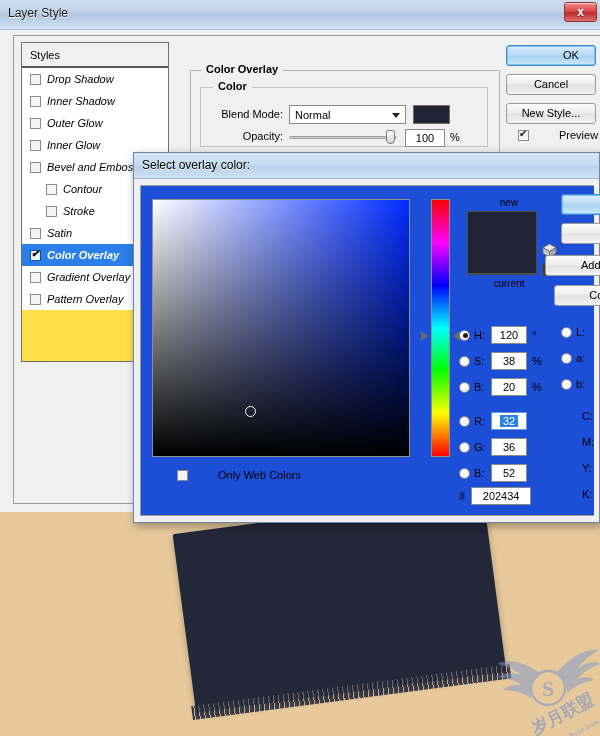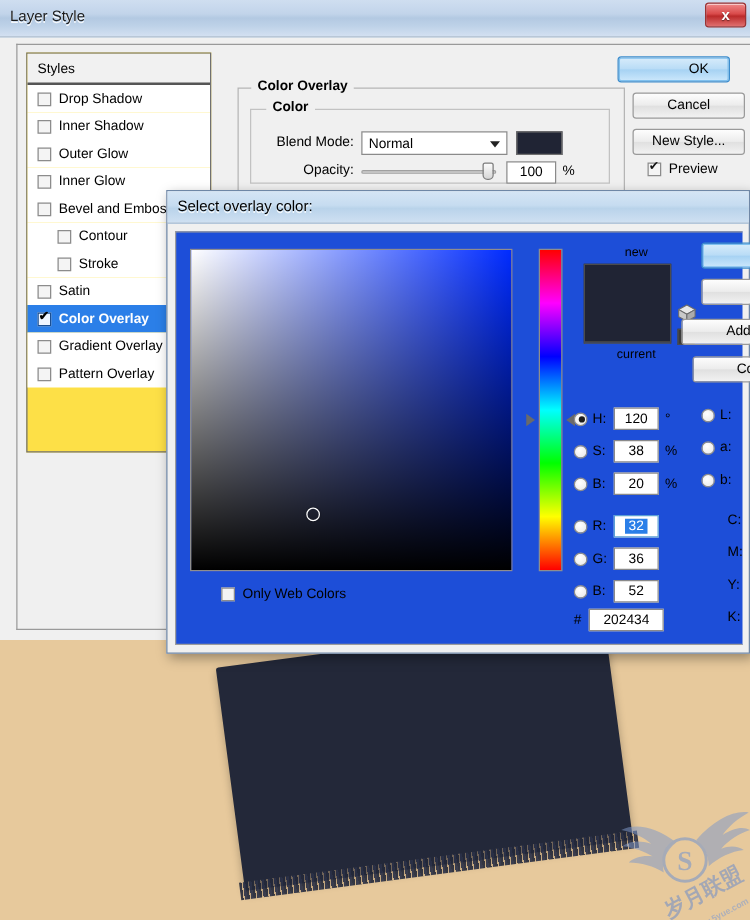--- a/index.html
+++ b/index.html
@@ -121,20 +121,21 @@
     height: 26px; line-height: 26px; padding-left: 8px;
     border-bottom: 1px solid #d8d8d8;
     background: #fcfcfc; font-size: 11px;
   }
   .style-row {
     height: 22px; line-height: 22px;
     padding-left: 8px;
     display: flex; align-items: center;
     font-size: 11px;
     background: #fff;
+    font-style: italic;
   }
   .style-row.sub { padding-left: 24px; }
   .style-row.sel {
     background: #2b7fe8; color: #fff; font-weight: bold;
   }
   .cb {
     width: 11px; height: 11px; margin-right: 6px;
     border: 1px solid #8c8c8c; background: #f4f4f4;
     display: inline-block; flex: none;
     position: relative;
@@ -206,21 +207,21 @@
     border: 1px solid #9a9a9a; border-radius: 3px;
     font-size: 11px; text-align: center;
     height: 21px; line-height: 19px;
   }
   .btn.default {
     background: linear-gradient(180deg,#d8ecfb 0%,#b9dcf6 48%,#a6d2f3 52%,#cde8fc 100%);
     border-color: #3c8ccc;
     box-shadow: 0 0 0 1px #7fc0ee inset;
   }
   .chk-line {
-    position: absolute; display: flex; align-items: center; font-size: 11px;
+    position: absolute; display: flex; align-items: center; font-size: 11px; gap: 24px;
   }
 
   
   .cp {
     position: absolute; left: 133px; top: 152px;
     width: 467px; height: 371px;
     border: 1px solid #6f87a6;
     background: #f0f0f0;
     box-shadow: 2px 3px 9px rgba(0,0,0,.35);
   }
@@ -402,21 +403,21 @@
             <div class="swatch-color" id="overlay-swatch" style="left: 212px; top: 17px; width: 37px; height: 19px; background: rgb(32, 36, 52);"></div>
 
             <div class="fld-label" style="left:4px; top:42px; width:78px;">Opacity:</div>
             <div class="slider-track" style="left:88px; top:48px; width:108px;"></div>
             <div class="slider-thumb" style="left:185px; top:42px;"></div>
             <div class="numbox" style="left:204px; top:41px; width:40px;">100</div>
             <div class="fld-label" style="left:249px; top:43px; width:14px; text-align:left;">%</div>
           </div>
         </div>
 
-        <div class="btn default" style="left:480px; top:9px; width:90px;padding-left:40px;">OK</div>
+        <div class="btn default" style="left:492px; top:9px; width:90px;padding-left:40px;">OK</div>
         <div class="btn" style="left:492px; top:38px; width:90px;">Cancel</div>
         <div class="btn" style="left:492px; top:67px; width:90px;">New Style...</div>
         <div class="chk-line" style="left:504px; top:93px;">
           <span class="cb on"></span>
           <span>Preview</span>
         </div>
 
       </div>
     </div>
   </div>

